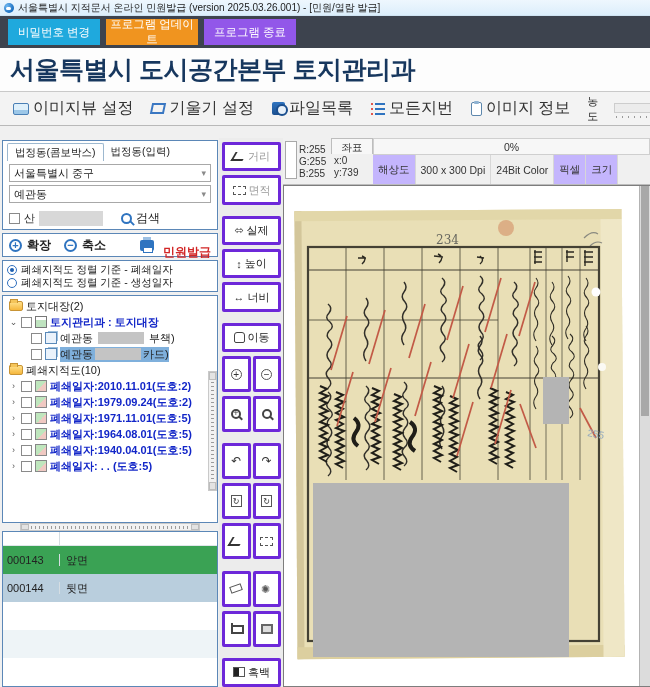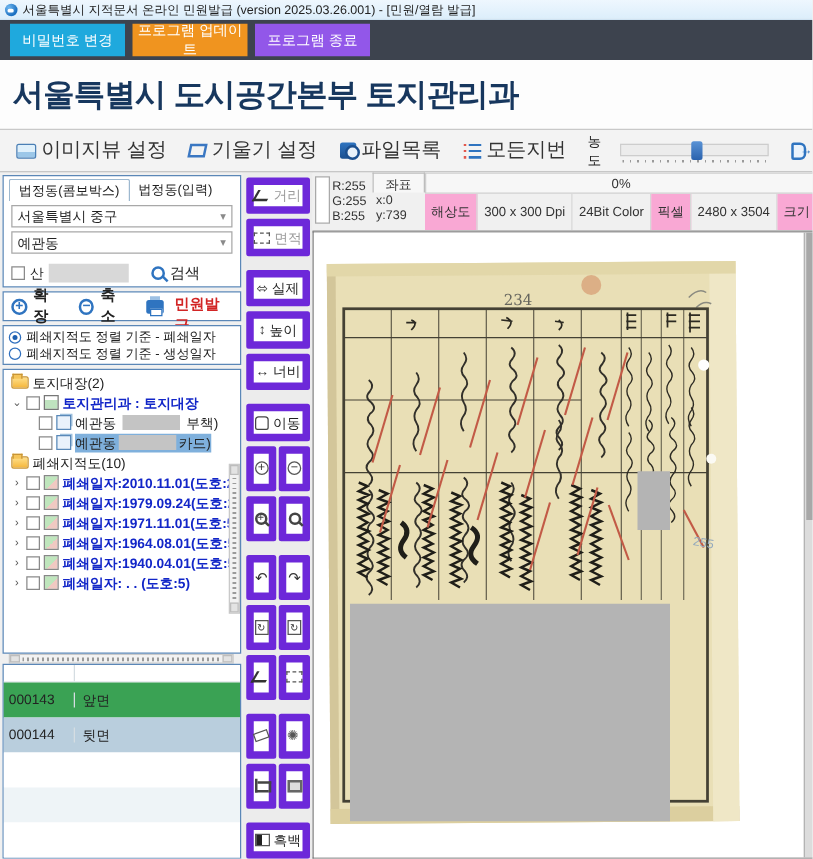--- a/index.html
+++ b/index.html
@@ -11,21 +11,21 @@
   .titlebar .app-ico { width:10px; height:10px; border-radius:50%; background:radial-gradient(circle at 30% 30%, #6fb7f0, #1b6fc0 70%); position:relative; flex:0 0 auto; }
   .titlebar .app-ico::after{ content:""; position:absolute; left:2px; top:4px; width:5px; height:3px; background:#fff; border-radius:2px; }
   .titlebar span { font-size:10px; color:#222; white-space:nowrap; }
 
   
   .menubar { height:32px; background:#3d434e; display:flex; align-items:center; padding-left:8px; gap:6px; }
   .menubar .mbtn { width:92px; height:26px; border:none; color:#fff; font-size:11.5px; font-family:inherit; display:flex; align-items:center; justify-content:center; cursor:pointer; }
   .mb0{ background:#1fa9dd; } .mb1{ background:#4cae4f; } .mb2{ background:#f0941f; } .mb3{ background:#9257e9; }
 
   
-  .heading { height:56px; background:#fdfdfd; border-bottom:1px solid #c9c9c9; display:flex; align-items:center; padding-left:10px; }
+  .heading { height:44px; background:#fdfdfd; border-bottom:1px solid #c9c9c9; display:flex; align-items:center; padding-left:10px; }
   .heading h1 { font-size:25px; font-weight:bold; color:#17375e; letter-spacing:-0.5px; }
 
   
   .toolbar { height:34px; background:#f3f3f3; border-bottom:1px solid #b9b9b9; display:flex; align-items:center; padding:0 4px; }
   .tbtn { display:flex; align-items:center; gap:4px; padding:0 9px; height:28px; font-size:16px; color:#333; cursor:pointer; white-space:nowrap; }
   .tsep { width:1px; height:24px; background:#c8c8c8; }
   .ico { display:inline-block; flex:0 0 auto; }
   .i-img { width:16px; height:12px; border:1px solid #4a7fb5; background:linear-gradient(180deg,#dff0fb 55%,#9cc7e8 55%); border-radius:2px; }
   .i-tilt { width:14px; height:11px; border:2px solid #3a77c2; transform:skewX(-12deg); }
   .i-file { width:13px; height:13px; background:linear-gradient(#2f74c0,#1b4f8f); border-radius:2px; position:relative; }
@@ -107,21 +107,21 @@
   .pagetable { flex:1; display:flex; flex-direction:column; }
   .pt-head { height:14px; border-bottom:1px solid #e0e6ea; display:flex; }
   .pt-c1 { width:57px; border-right:1px solid #d5dde2; padding-left:4px; display:flex; align-items:center; }
   .pt-row { height:28px; display:flex; align-items:center; font-size:11px; }
   .pt-green { background:#3aa254; }
   .pt-blue { background:#b9cedd; }
   .pt-emptyA { background:#ffffff; } .pt-emptyB { background:#eef4f7; }
 
   
   .midcol { width:64px; background:#ececec; padding:4px 2px 0 3px; display:flex; flex-direction:column; gap:4px; }
-  .vbtn { height:36px; background:#fff; border:6px solid #6d28d9; border-radius:2px; display:flex; align-items:center; justify-content:center; gap:3px; font-size:11px; color:#222; cursor:pointer; }
+  .vbtn { height:36px; background:#fff; border:3px solid #6d28d9; border-radius:2px; display:flex; align-items:center; justify-content:center; gap:3px; font-size:11px; color:#222; cursor:pointer; }
   .vbtn.dis { color:#9a9a9a; }
   .vpair { display:flex; gap:2px; }
   .vpair .vbtn { flex:1; }
   .vgap { height:4px; }
   .gi { font-size:12px; line-height:1; color:#333; }
   .i-angle { width:12px; height:9px; border-bottom:2px solid #333; border-left:2px solid #333; transform:skewX(-30deg); }
   .i-dash { width:13px; height:9px; border:1px dashed #555; }
   .i-hand { width:11px; height:11px; border-radius:3px 3px 2px 2px; border:1.5px solid #444; background:#fff; }
   .i-move::before{ content:"\2b04"; font-size:11px; color:#333; }
   .i-vh::before{ content:"\2195"; font-size:11px; color:#333; }
@@ -144,21 +144,21 @@
   .statusbar { height:47px; background:#f0f0f0; border-bottom:1px solid #bdbdbd; display:flex; font-size:10px; color:#333; }
   .swatch { width:12px; height:38px; background:#fff; border:1px solid #a9a9a9; margin:3px 2px 0 2px; }
   .rgbcol { width:32px; display:flex; flex-direction:column; justify-content:center; gap:1px; }
   .coordcol { width:42px; display:flex; flex-direction:column; }
   .coordtab { height:16px; border:1px solid #bdbdbd; border-bottom:none; background:#f7f7f7; text-align:center; font-size:10.5px; padding-top:2px; }
   .coordvals { padding:1px 3px; display:flex; flex-direction:column; gap:1px; }
   .statmain { flex:1; display:flex; flex-direction:column; }
   .progressrow { height:17px; border:1px solid #cfcfcf; background:#f7f7f7; display:flex; align-items:center; justify-content:center; font-size:10.5px; }
   .infocells { flex:1; display:flex; align-items:center; overflow:hidden; }
   .icell { border-right:1px solid #d7d7d7; height:100%; display:flex; align-items:center; justify-content:center; padding:0 5px; white-space:nowrap; font-size:10.5px; }
-  .icell.lab { background:#f9a8d4; }
+  .icell.lab { background:#c4b5fd; }
 
   .viewer { flex:1; display:flex; background:#fff; border:1px solid #7d7d7d; border-right:none; position:relative; overflow:hidden; }
   .canvas { flex:1; position:relative; background:#fff; }
   .vscroll { width:11px; background:#dcdcdc; border-left:1px solid #b3b3b3; position:relative; }
   .vscroll .thumb { position:absolute; left:1px; right:1px; top:0; height:46%; background:#a8a8a8; }
 </style>
 </head>
 <body>
 
 <div class="titlebar">
@@ -190,20 +190,24 @@
   <div class="tbtn">
     <span class="ico i-file"></span>
     <span>파일목록</span>
   </div>
   <div class="tsep"></div>
   <div class="tbtn">
     <span class="ico i-list"></span>
     <span>모든지번</span>
   </div>
   <div class="tsep"></div>
+  <div class="tbtn">
+    <span class="ico i-info"></span>
+    <span>이미지 정보</span>
+  </div>
   <div class="tsep"></div>
   <div class="density">
     <span>농도</span>
     <div class="slider">
       <div class="track"></div>
       <div class="thumb"></div>
       <div class="ticks"></div>
     </div>
   </div>
   <div class="tsep"></div>
@@ -475,21 +479,20 @@
       </div>
       <div class="statmain">
         <div class="progressrow">
           <span>0%</span>
         </div>
         <div class="infocells">
           <span class="icell lab">해상도</span>
           <span class="icell">300 x 300 Dpi</span>
           <span class="icell">24Bit Color</span>
           <span class="icell lab">픽셀</span>
-          <span class="icell">2480 x 3504</span>
           <span class="icell lab">크기</span>
         </div>
       </div>
     </div>
 
     <div class="viewer">
       <div class="canvas">
         <svg width="356" height="498" viewBox="0 0 356 498" style="position:absolute;left:0;top:0;">
           <defs>
             <path id="sq" d="M0,0 q4,5 0,10 q-4,5 1,10 q4,5 -1,10 q-3,5 0,10 q4,6 -1,12 q-3,5 1,11"></path>

